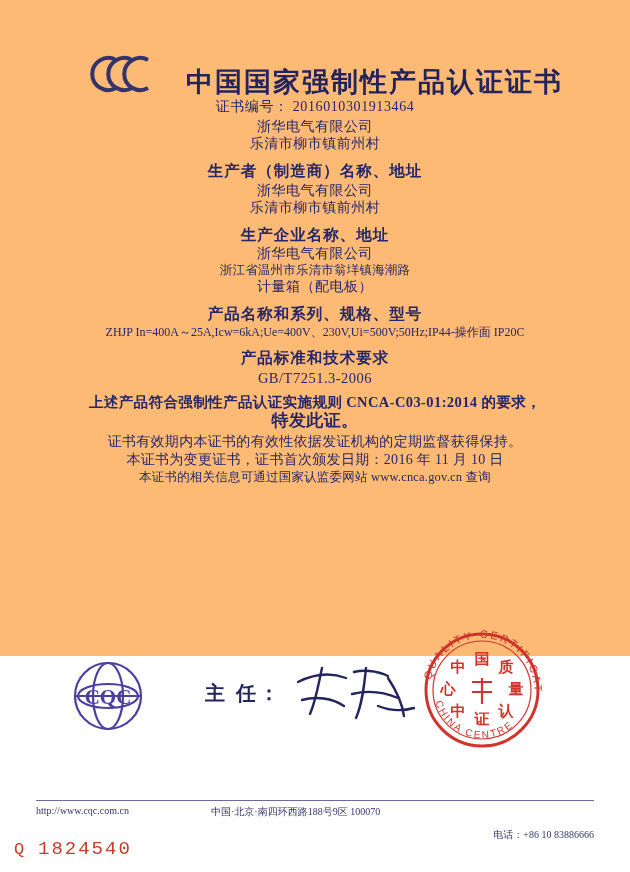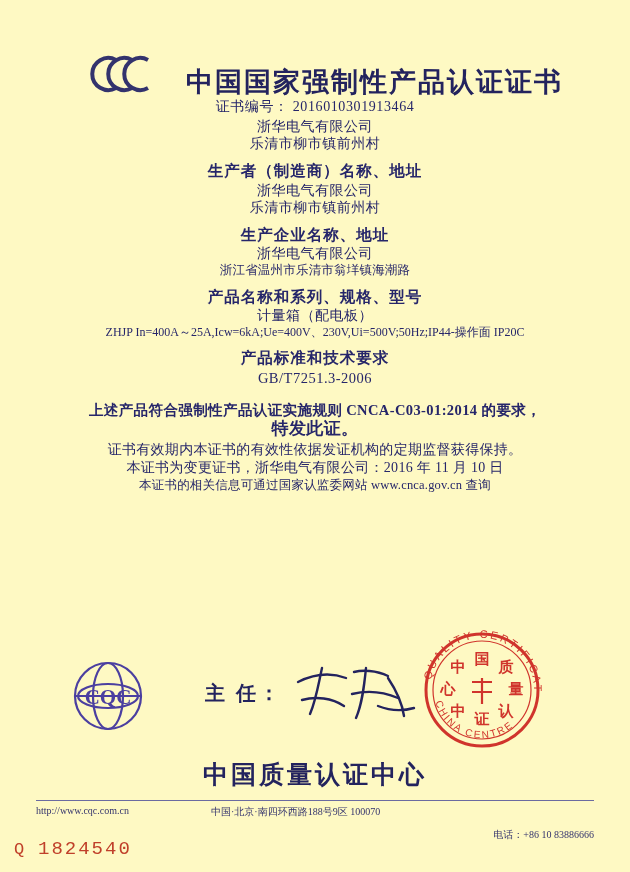--- a/index.html
+++ b/index.html
@@ -13,22 +13,22 @@
     position: relative;
     font-family: "Liberation Serif", serif;
     color: #2b2b6b;
     overflow: hidden;
   }
 
   #cert {
     position: absolute;
     left: 0; top: 0;
     width: 630px;
-    height: 872px;
-    background: #fef9c3;
+    height: 656px;
+    background: #fdba74;
   }
 
   
   .header {
     position: absolute;
     top: 26px;
     left: 0;
     width: 630px;
     height: 62px;
   }
@@ -95,21 +95,21 @@
     margin-bottom: 2px;
   }
   .std {
     font-size: 14.5px;
     letter-spacing: 0.5px;
     margin-bottom: 4px;
   }
   .statement {
     font-size: 14.5px;
     letter-spacing: 0.4px;
-    margin-top: 18px;
+    margin-top: 10px;
     margin-bottom: 2px;
     font-weight: bold;
   }
   .statement2 {
     font-size: 17px;
     letter-spacing: 0.4px;
     margin-bottom: 6px;
     font-weight: bold;
   }
   .dates {
@@ -252,35 +252,35 @@
     <div class="line value">乐清市柳市镇前州村</div>
 
     <div class="line label">生产者（制造商）名称、地址</div>
     <div class="line value">浙华电气有限公司</div>
     <div class="line value">乐清市柳市镇前州村</div>
 
     <div class="line label">生产企业名称、地址</div>
     <div class="line value">浙华电气有限公司</div>
     <div class="line value-small">浙江省温州市乐清市翁垟镇海潮路</div>
 
+    <div class="line value">计量箱（配电板）</div>
     <div class="line label">产品名称和系列、规格、型号</div>
-    <div class="line value">计量箱（配电板）</div>
     <div class="line spec">ZHJP In=400A～25A,Icw=6kA;Ue=400V、230V,Ui=500V;50Hz;IP44-操作面 IP20C</div>
 
     <div class="line label">产品标准和技术要求</div>
     <div class="line std">GB/T7251.3-2006</div>
 
     <div class="line statement">上述产品符合强制性产品认证实施规则 CNCA-C03-01:2014 的要求，</div>
     <div class="line statement2">特发此证。</div>
 
 
     <div class="line note">证书有效期内本证书的有效性依据发证机构的定期监督获得保持。</div>
 
     <div class="line note">
-      <span>本证书为变更证书，浙华电气有限公司：</span><span>2016 年 11 月 10 日</span>
+      <span>本证书为变更证书，证书首次颁发日期：</span><span>2016 年 11 月 10 日</span>
     </div>
 
     <div class="line note-small">本证书的相关信息可通过国家认监委网站 www.cnca.gov.cn 查询</div>
   </div>
 
   <div class="sign-area">
 
     <div class="cqc-globe">
       <svg width="96" height="76" viewBox="0 0 96 76" xmlns="http://www.w3.org/2000/svg">
         <g fill="none" stroke="#4b3fa0" stroke-width="2.2">
@@ -334,21 +334,20 @@
           <text x="46" y="96" text-anchor="middle">中</text>
           <text x="36" y="74" text-anchor="middle">心</text>
         </g>
         <g stroke="#d0342c" stroke-width="2.2" fill="none">
           <path d="M60 62 L80 62 M70 58 L70 84 M60 72 L80 72"></path>
         </g>
       </svg>
     </div>
   </div>
 
-  <div class="org-name">中国质量认证中心</div>
 
   <div class="footer-rule"></div>
   <div class="footer">
     <span class="f-left">http://www.cqc.com.cn</span>
     <span class="f-mid">中国·北京·南四环西路188号9区  100070</span>
     <span class="f-right">电话：+86 10 83886666</span>
   </div>
 
   <div class="barcode-row">
     <span class="barcode-q">Q</span>

